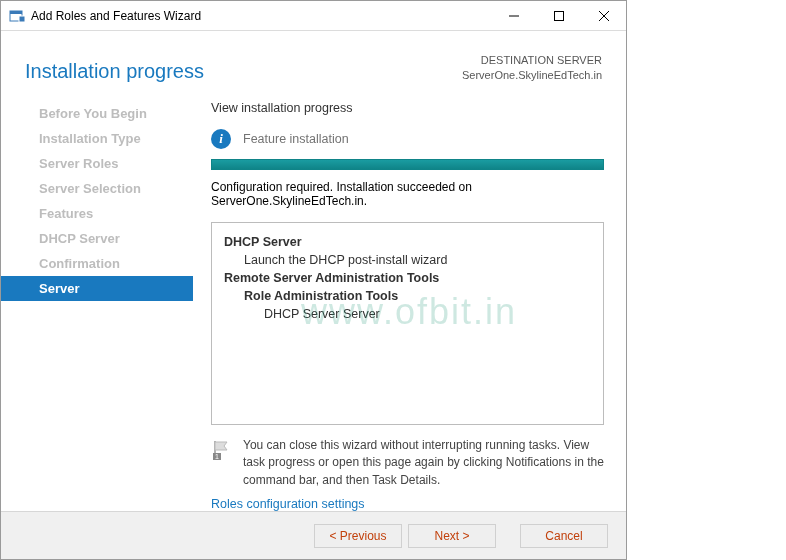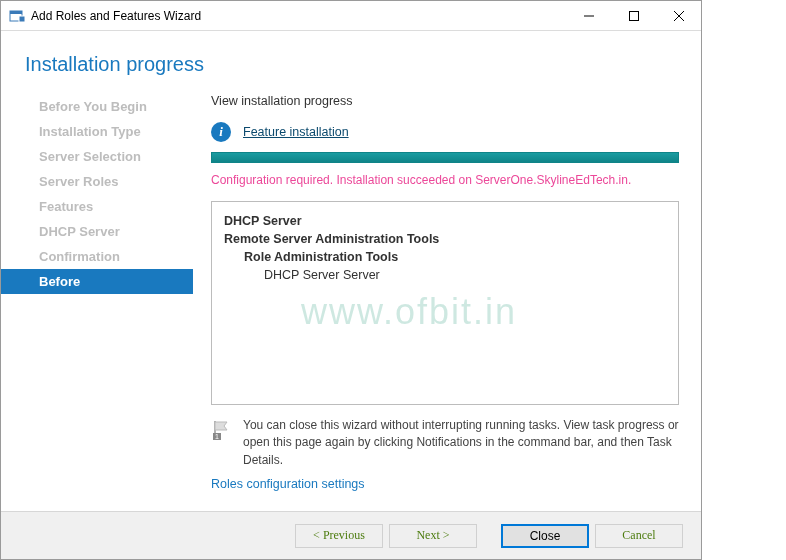--- a/index.html
+++ b/index.html
@@ -1,49 +1,49 @@
 <!DOCTYPE html>
 <html><head>
 <meta charset="utf-8">
 <style>
   * { box-sizing: border-box; margin: 0; padding: 0; font-family: "Segoe UI", Tahoma, sans-serif; }
   body { background: #fff; width: 786px; height: 560px; overflow: hidden; }
-  .window { width: 702px; height: 560px; border: 1px solid #9a9a9a; display: flex; flex-direction: column; background: #fff; }
+  .window { width: 627px; height: 560px; border: 1px solid #9a9a9a; display: flex; flex-direction: column; background: #fff; }
   .titlebar { height: 30px; display: flex; align-items: center; border-bottom: 1px solid #dcdcdc; }
   .titlebar-icon { width: 16px; height: 16px; margin: 0 6px 0 8px; display: inline-block; }
   .titlebar-title { font-size: 12px; color: #000; flex: 1; }
   .titlebar-controls { display: flex; }
   .tb-btn { width: 45px; height: 29px; display: flex; align-items: center; justify-content: center; cursor: default; }
   .header { display: flex; justify-content: space-between; align-items: flex-end; padding: 22px 24px 12px 24px; }
   .header-title { font-size: 20px; font-weight: 300; color: #1979bf; }
   .header-dest { text-align: right; font-size: 11px; color: #575757; line-height: 1.35; }
   .body { display: flex; flex: 1; min-height: 0; }
   .sidebar { width: 192px; padding-top: 6px; font-weight: bold; }
   .sidebar-item { font-size: 13px; color: #bdbdbd; padding: 5px 10px 5px 38px; cursor: default; }
   .sidebar-item.active { background: #1979bf; color: #fff; }
   .main { flex: 1; padding: 6px 22px 0 18px; display: flex; flex-direction: column; min-width: 0; }
   .section-title { font-size: 12.5px; color: #323232; margin-bottom: 14px; }
   .feature-row { display: flex; align-items: center; gap: 12px; margin-bottom: 6px; }
   .info-icon { width: 20px; height: 20px; border-radius: 50%; background: #1979bf; color: #fff; display: flex; align-items: center; justify-content: center; font-weight: bold; font-size: 13px; font-style: italic; font-family: Georgia, serif; }
-  .feature-label { font-size: 12.5px; color: #0c4a6e; text-decoration: underline; }
+  .feature-label { font-size: 12.5px; color: #737373; }
   .progress-bar { height: 11px; background: #0f8488; background: linear-gradient(#1a9ca1,#0f8488); margin: 4px 0 10px 0; border: 1px solid #0f8488; }
-  .status-msg { font-size: 12px; color: #ec4899; margin-bottom: 14px; }
+  .status-msg { font-size: 12px; color: #000000; margin-bottom: 14px; }
   .results-box { border: 1px solid #bcbcbc; padding: 10px 12px 10px 12px; height: 204px; overflow: auto; }
   .r-line { font-size: 12.5px; color: #323232; line-height: 1.45; }
   .bold { font-weight: 600; }
   .ind1 { padding-left: 20px; }
   .ind2 { padding-left: 40px; }
   .link-hl { color: #1979bf; display: inline-block; border: 2px solid #e11; padding: 1px 3px; cursor: pointer; }
   .hint-row { display: flex; gap: 10px; margin-top: 12px; }
   .hint-icon { width: 22px; height: 22px; margin-top: 2px; }
   .hint-text { font-size: 12px; color: #444; line-height: 1.45; flex: 1; }
   .export-link { font-size: 12.5px; color: #1979bf; margin-top: 8px; cursor: pointer; }
   .footer { height: 48px; border-top: 1px solid #d7d7d7; display: flex; align-items: center; justify-content: flex-end; padding: 0 18px; gap: 6px; background: #f0f0f0; }
   .btn { min-width: 88px; height: 24px; font-size: 12px; border: 1px solid #adadad; background: #e1e1e1; color: #000; cursor: default; }
-  .btn.disabled { color: #4d7c0f; background: #efefef; border-color: #d0d0d0; font-family: Liberation Serif, serif; }
+  .btn.disabled { color: #c2410c; background: #efefef; border-color: #d0d0d0; }
   .btn.default { border: 2px solid #0078d7; background: #e1e1e1; }
   .watermark { position: absolute; left: 300px; top: 290px; font-size: 36px; color: rgba(34,150,120,0.22); letter-spacing: 2px; pointer-events: none; user-select: none; font-family: Arial, sans-serif; }
   .window { position: relative; }
 </style>
 </head>
 <body>
 
 <div class="window">
 
   <div class="titlebar">
@@ -70,47 +70,52 @@
           <svg width="10" height="10">
             <line x1="0" y1="0" x2="10" y2="10" stroke="#000"></line>
             <line x1="10" y1="0" x2="0" y2="10" stroke="#000"></line>
           </svg>
         </div>
     </div>
   </div>
 
   <div class="header">
     <div class="header-title">Installation progress</div>
+    <div class="header-dest">
+      <div>DESTINATION SERVER</div>
+      <div>ServerOne.SkylineEdTech.in</div>
+    </div>
   </div>
 
   <div class="body">
     <div class="sidebar">
       <div class="sidebar-item">Before You Begin</div>
       <div class="sidebar-item">Installation Type</div>
+      <div class="sidebar-item">Server Roles</div>
       <div class="sidebar-item">Server Selection</div>
-      <div class="sidebar-item">Server Roles</div>
       <div class="sidebar-item">Features</div>
       <div class="sidebar-item">DHCP Server</div>
       <div class="sidebar-item">Confirmation</div>
-      <div class="sidebar-item active">Before</div>
+      <div class="sidebar-item active">Server</div>
     </div>
 
     <div class="main">
       <div class="section-title">View installation progress</div>
 
       <div class="feature-row">
         <span class="info-icon">i</span>
         <span class="feature-label">Feature installation</span>
       </div>
 
       <div class="progress-bar"></div>
       <div class="status-msg">Configuration required. Installation succeeded on ServerOne.SkylineEdTech.in.</div>
 
       <div class="results-box">
         <div class="r-line bold">DHCP Server</div>
+        <div class="r-line ind1">Launch the DHCP post-install wizard</div>
         <div class="r-line bold">Remote Server Administration Tools</div>
         <div class="r-line bold ind1">Role Administration Tools</div>
         <div class="r-line ind2">DHCP Server Server</div>
       </div>
 
       <div class="hint-row">
         <span class="hint-icon">
           <svg viewBox="0 0 22 22">
               <path d="M4 2v18" stroke="#999" stroke-width="1.5"></path>
               <path d="M4 3h12l-3 4 3 4H4z" fill="#ddd" stroke="#bbb"></path>
@@ -122,18 +127,17 @@
       </div>
 
       <div class="export-link">Roles configuration settings</div>
     </div>
   </div>
 
   <div class="footer">
     <button class="btn disabled" disabled="">&lt; Previous</button>
     <button class="btn disabled" disabled="">Next &gt;</button>
     <span style="width:12px"></span>
-    <button class="btn default">Close</button>
     <button class="btn disabled" disabled="">Cancel</button>
   </div>
 
   <div class="watermark">www.ofbit.in</div>
 </div>
 
 </body></html>

